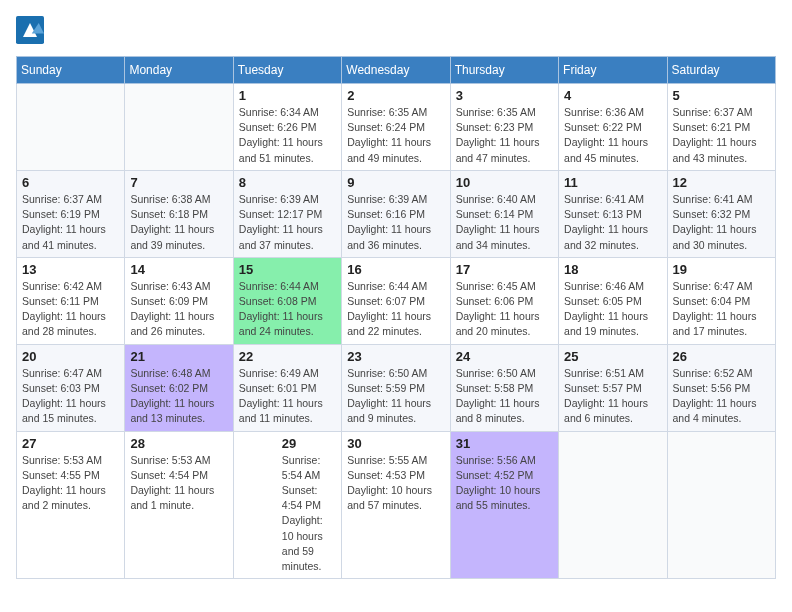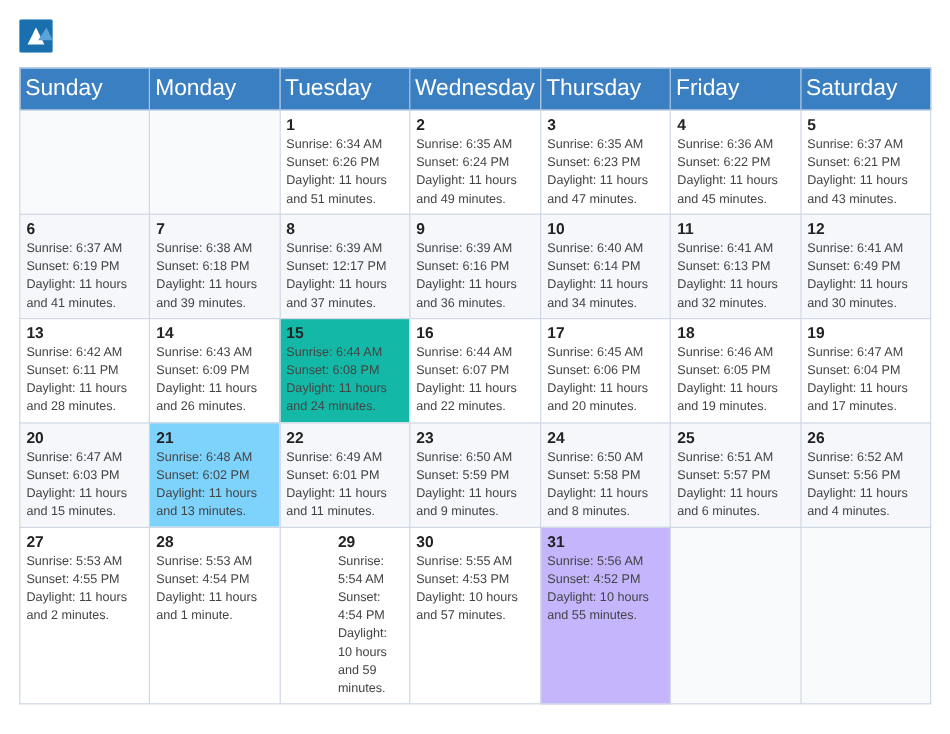--- a/index.html
+++ b/index.html
@@ -47,21 +47,21 @@
     .calendar {
       width: 100%;
       border-collapse: collapse;
       font-size: 11px;
     }
     .calendar th {
       background: #3a7fc1;
       color: #fff;
       padding: 6px 4px;
       text-align: left;
-      font-size: 19px;
+      font-size: 12px;
       font-weight: normal;
       border: 1px solid #aac4e0;
     }
     .calendar td {
       vertical-align: top;
       border: 1px solid #d0d8e4;
       padding: 4px 5px;
       width: 108px;
       min-height: 80px;
       background: #fff;
@@ -189,38 +189,38 @@
         </td>
         <td style="background: rgb(245, 247, 251);">
           <span class="day-num">11</span>
           <div class="day-info">Sunrise: 6:41 AM
 Sunset: 6:13 PM
 Daylight: 11 hours and 32 minutes.</div>
         </td>
         <td style="background: rgb(245, 247, 251);">
           <span class="day-num">12</span>
           <div class="day-info">Sunrise: 6:41 AM
-Sunset: 6:49 PM
+Sunset: 6:32 PM
 Daylight: 11 hours and 30 minutes.</div>
         </td>
       </tr>
       <tr>
         <td style="background: rgb(255, 255, 255);">
           <span class="day-num">13</span>
           <div class="day-info">Sunrise: 6:42 AM
 Sunset: 6:11 PM
 Daylight: 11 hours and 28 minutes.</div>
         </td>
         <td style="background: rgb(255, 255, 255);">
           <span class="day-num">14</span>
           <div class="day-info">Sunrise: 6:43 AM
 Sunset: 6:09 PM
 Daylight: 11 hours and 26 minutes.</div>
         </td>
-        <td style="background: #14b8a6;">
+        <td style="background: #86efac;">
           <span class="day-num">15</span>
           <div class="day-info">Sunrise: 6:44 AM
 Sunset: 6:08 PM
 Daylight: 11 hours and 24 minutes.</div>
         </td>
         <td style="background: rgb(255, 255, 255);">
           <span class="day-num">16</span>
           <div class="day-info">Sunrise: 6:44 AM
 Sunset: 6:07 PM
 Daylight: 11 hours and 22 minutes.</div>
@@ -244,21 +244,21 @@
 Daylight: 11 hours and 17 minutes.</div>
         </td>
       </tr>
       <tr>
         <td style="background: rgb(245, 247, 251);">
           <span class="day-num">20</span>
           <div class="day-info">Sunrise: 6:47 AM
 Sunset: 6:03 PM
 Daylight: 11 hours and 15 minutes.</div>
         </td>
-        <td style="background: #7dd3fc;">
+        <td style="background: #c4b5fd;">
           <span class="day-num">21</span>
           <div class="day-info">Sunrise: 6:48 AM
 Sunset: 6:02 PM
 Daylight: 11 hours and 13 minutes.</div>
         </td>
         <td style="background: rgb(245, 247, 251);">
           <span class="day-num">22</span>
           <div class="day-info">Sunrise: 6:49 AM
 Sunset: 6:01 PM
 Daylight: 11 hours and 11 minutes.</div>

